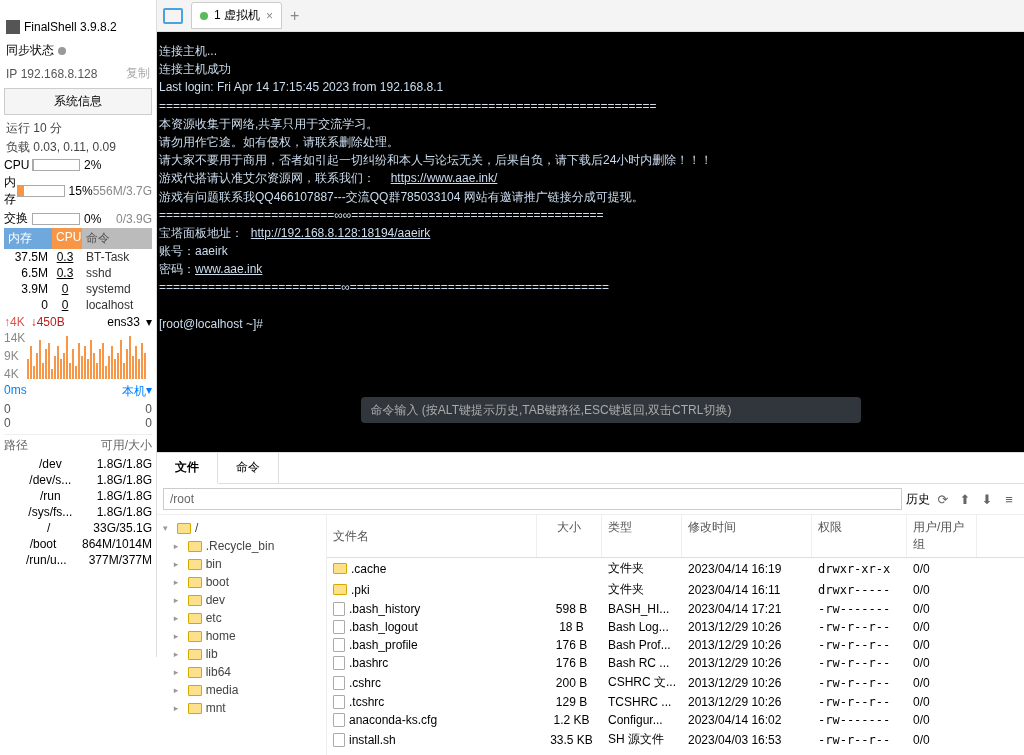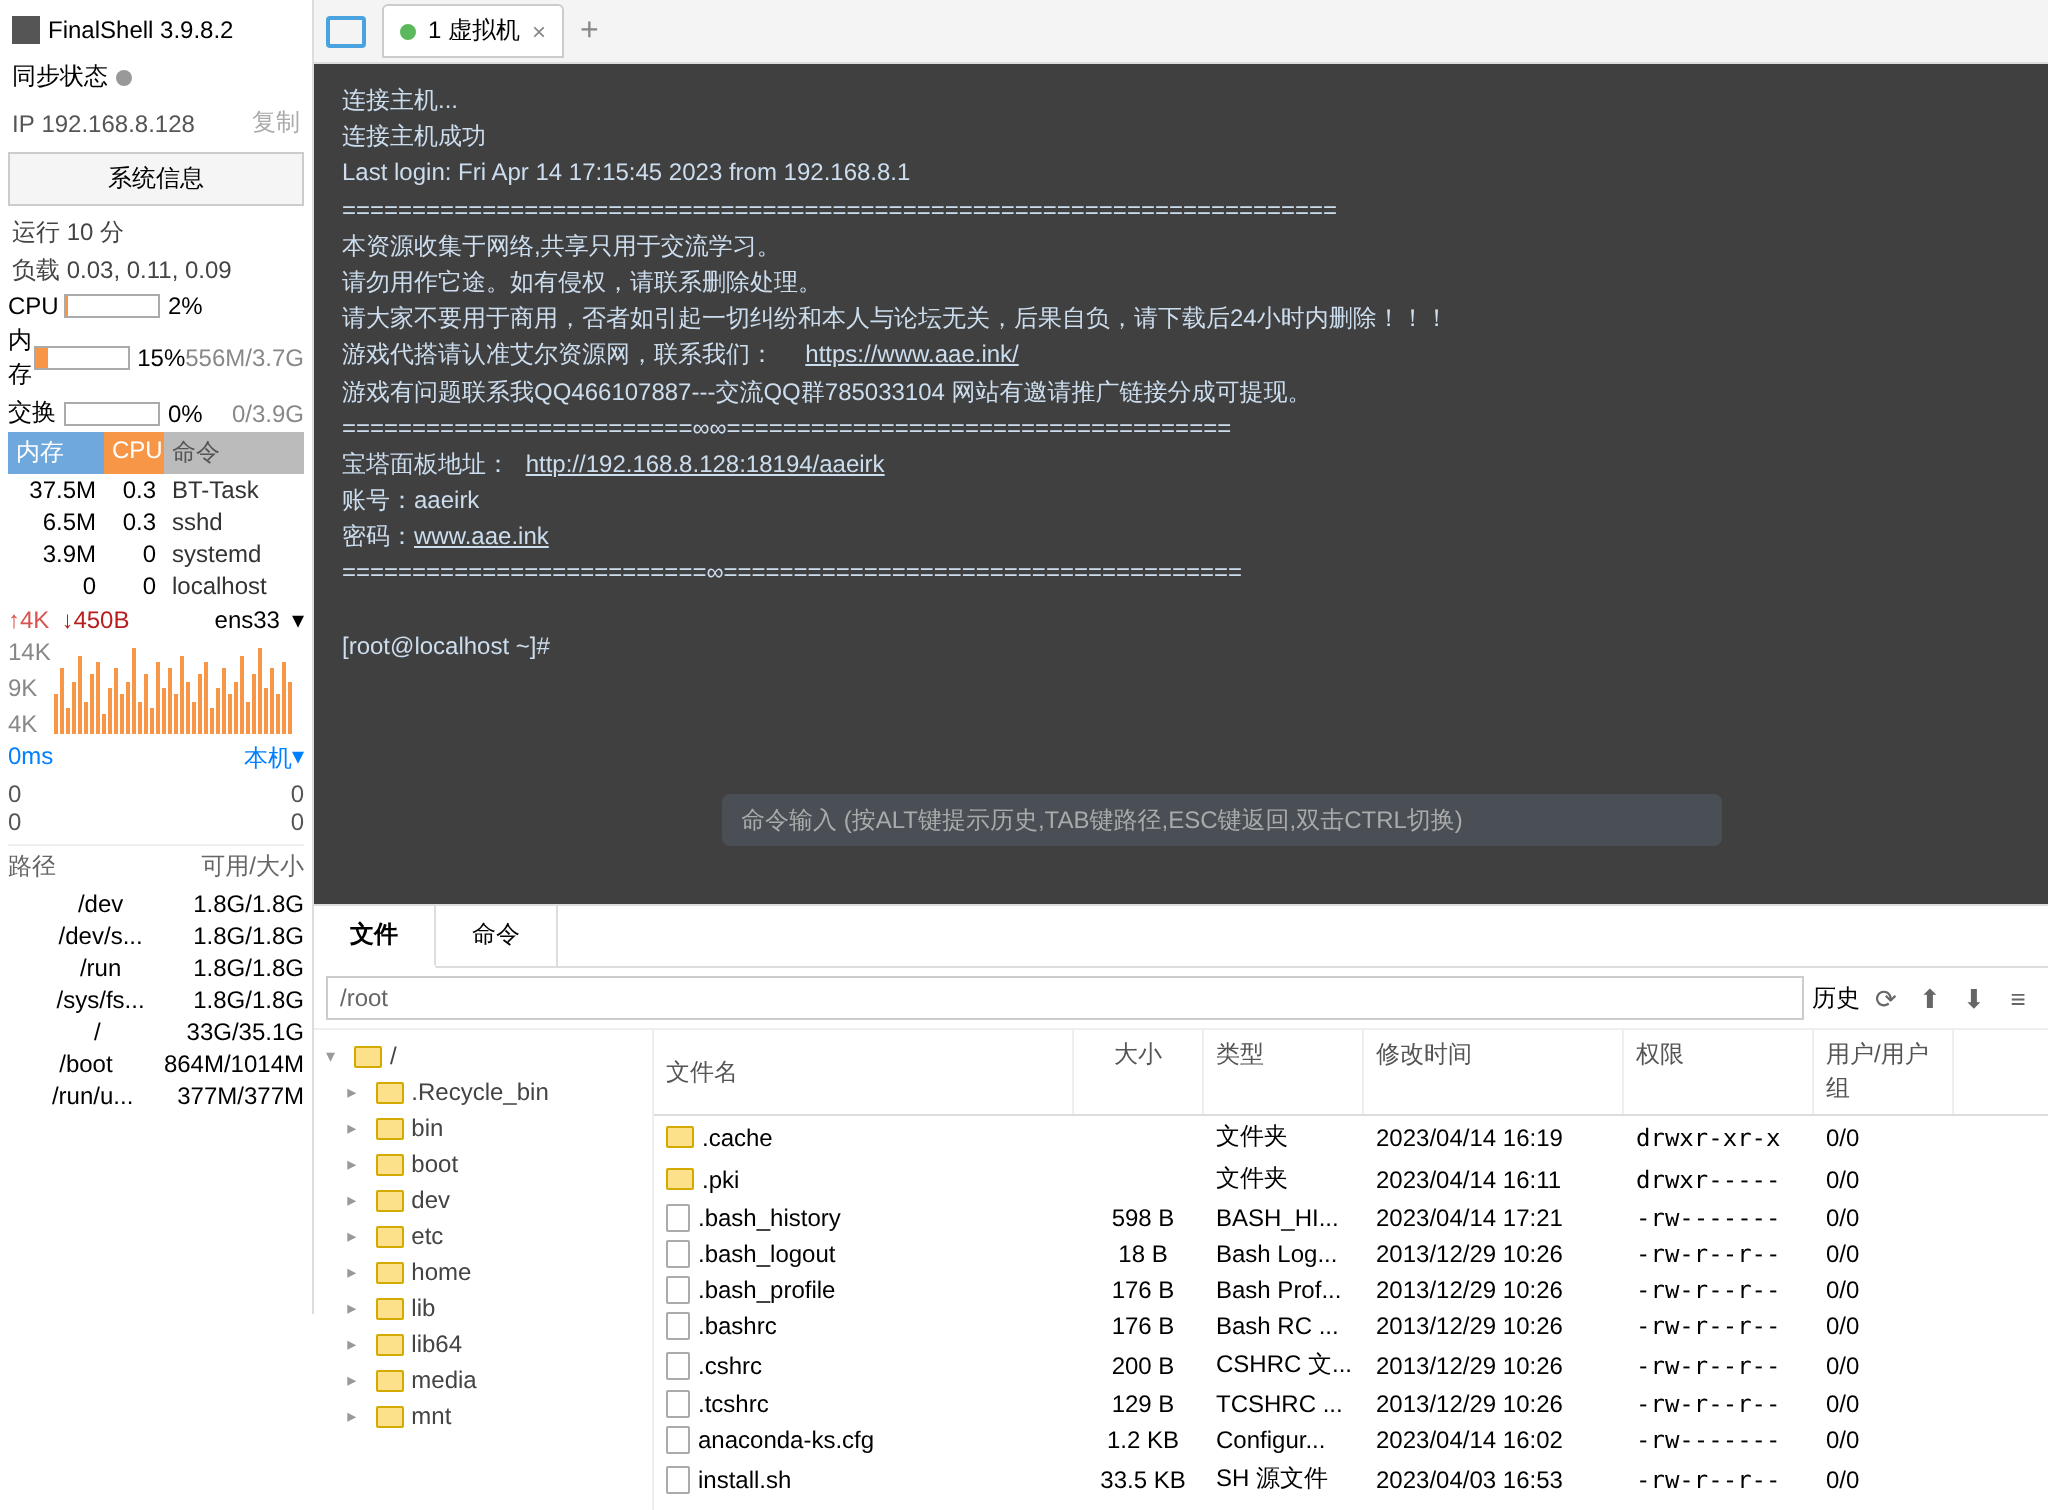--- a/index.html
+++ b/index.html
@@ -1,17 +1,17 @@
 <!DOCTYPE html>
 <html><head>
 <meta charset="utf-8">
 <style>
 * { margin:0; padding:0; box-sizing:border-box; font-family:"Microsoft YaHei",Arial,sans-serif; font-size:12px; }
 body { width:1024px; height:755px; background:#fff; overflow:hidden; display:flex; }
-.left-panel { width:157px; height:657px; border-right:1px solid #ddd; display:flex; flex-direction:column; padding:4px 4px; }
+.left-panel { width:157px; height:657px; border-right:1px solid #ddd; display:flex; flex-direction:column; padding:16px 4px; }
 .right-panel { flex:1; display:flex; flex-direction:column; }
 .title-bar { display:flex; align-items:center; padding:4px 2px; gap:4px; }
 .title-bar .logo { width:14px; height:14px; background:#555; display:inline-block; }
 .sync-row { display:flex; align-items:center; gap:4px; padding:4px 2px; }
 .dot { width:8px; height:8px; border-radius:50%; background:#999; }
 .ip-row { display:flex; align-items:center; padding:2px; color:#555; }
 .ip-row .copy { margin-left:auto; color:#aaa; }
 .sysinfo-btn { width:100%; background:#f5f5f5; border:1px solid #ccc; padding:4px; text-align:center; margin:4px 0; cursor:pointer; }
 .stat-line { padding:1px 2px; color:#444; }
 .bar-row { display:flex; align-items:center; padding:1px 0; }
@@ -20,42 +20,42 @@
 .bar-row .bar .fill { position:absolute; left:0; top:0; bottom:0; background:#f79646; }
 .bar-row .val { margin-right:auto; }
 .bar-row .detail { color:#888; margin-left:auto; }
 .proc-head { display:flex; background:#bbb; font-size:11px; }
 .proc-head div { padding:2px 4px; color:#fff; }
 .proc-head .c1 { width:48px; background:#6fa8dc; }
 .proc-head .c2 { width:30px; background:#f79646; }
 .proc-head .c3 { flex:1; background:#bbb; color:#555; }
 .proc-row { display:flex; font-size:11px; padding:1px 0; }
 .proc-row .c1 { width:48px; text-align:right; padding-right:4px; }
-.proc-row .c2 { width:30px; text-align:right; padding-right:4px; }
+.proc-row .c2 { width:30px; text-align:center; padding-right:4px;text-decoration:underline; }
 .proc-row .c3 { flex:1; padding-left:4px; color:#333; }
 .net-row { display:flex; padding:2px 0; font-size:11px; gap:6px; }
 .up { color:#d9534f; }
 .down { color:#b91c1c; }
 .chart { height:50px; display:flex; align-items:flex-end; gap:1px; padding:2px 0; }
 .chart .barv { width:2px; background:#f79646; }
 .ms-row { display:flex; color:#0080ff; padding:2px 0; }
 .ms-row .r { margin-left:auto; }
 .disk-head { display:flex; color:#666; padding:2px 0; border-top:1px solid #eee; margin-top:4px;align-items:flex-end;}
 .disk-head .p { flex:1; }
 .disk-row { display:flex; padding:1px 0; }
 .disk-row .p { flex:1;text-align:center; }
 .disk-row .s { text-align:left; }
 
 .tab-strip { height:32px; background:#f4f4f4; border-bottom:1px solid #ddd; display:flex; align-items:center; padding:0 6px; gap:8px; }
 .folder-ico { width:20px; height:16px; border:2px solid #4aa3df; border-radius:2px; position:relative; }
 .tab { display:flex; align-items:center; gap:6px; padding:4px 8px; background:#fff; border:1px solid #ccc; border-radius:3px 3px 0 0; }
 .tab .gdot { width:8px; height:8px; border-radius:50%; background:#5cb85c; }
 .tab .x { color:#888; cursor:pointer; }
 .plus { font-size:16px; color:#888; cursor:pointer; }
-.terminal { flex:0 0 420px; background:#404040; color:#cde; font-family:Consolas,monospace; font-size:13px; padding:10px 14px; white-space:pre; position:relative; line-height:1.4; overflow:hidden; }
+.terminal { flex:0 0 420px; background:#000000; color:#cde; font-family:Consolas,monospace; font-size:13px; padding:10px 2px; white-space:pre; position:relative; line-height:1.4; overflow:hidden; }
 .terminal .link { color:#cde; text-decoration:underline; }
 .cmd-input-wrap { position:absolute; bottom:12px; left:50%; transform:translateX(-50%); width:500px; }
 .cmd-input { width:100%; background:rgba(80,90,100,0.6); border:none; padding:6px 10px; color:#ccc; border-radius:4px; font-size:12px; }
 .cmd-input::placeholder { color:#aaa; }
 .bottom-pane { flex:1; display:flex; flex-direction:column; border-top:1px solid #ddd; }
 .btabs { display:flex; border-bottom:1px solid #ddd; }
 .btab { padding:6px 18px; border-right:1px solid #ddd; cursor:pointer; }
 .btab.active { background:#fff; border-bottom:2px solid #fff; margin-bottom:-1px; font-weight:bold; }
 .path-bar { display:flex; align-items:center; padding:4px 6px; gap:4px; border-bottom:1px solid #eee; }
 .path-input { flex:1; border:1px solid #ccc; padding:3px 6px; color:#666; }

